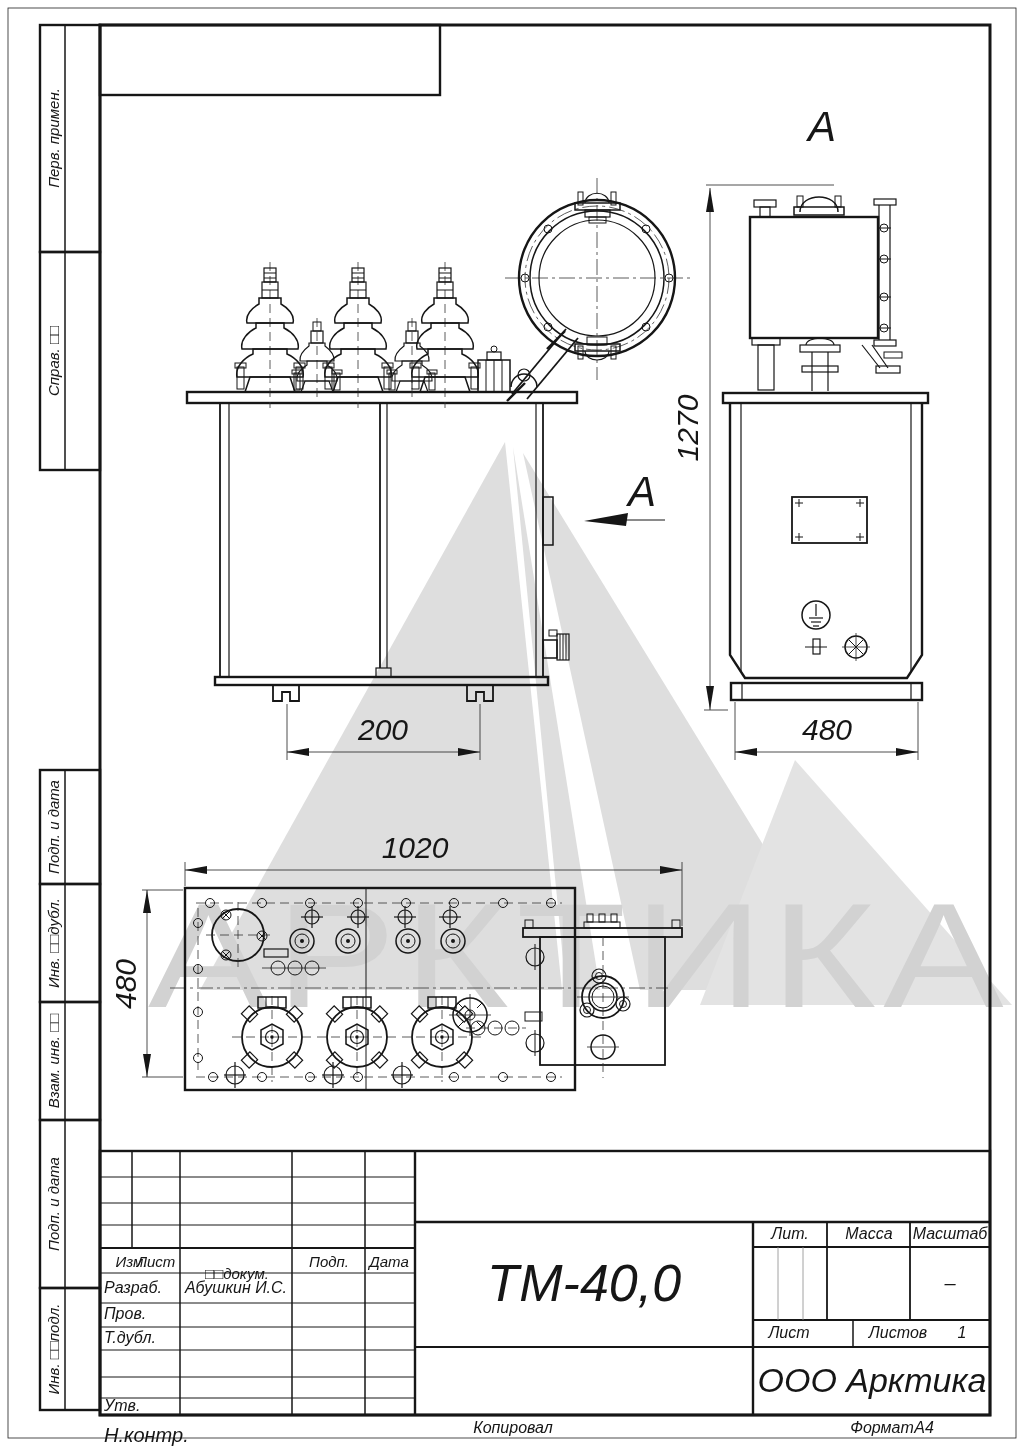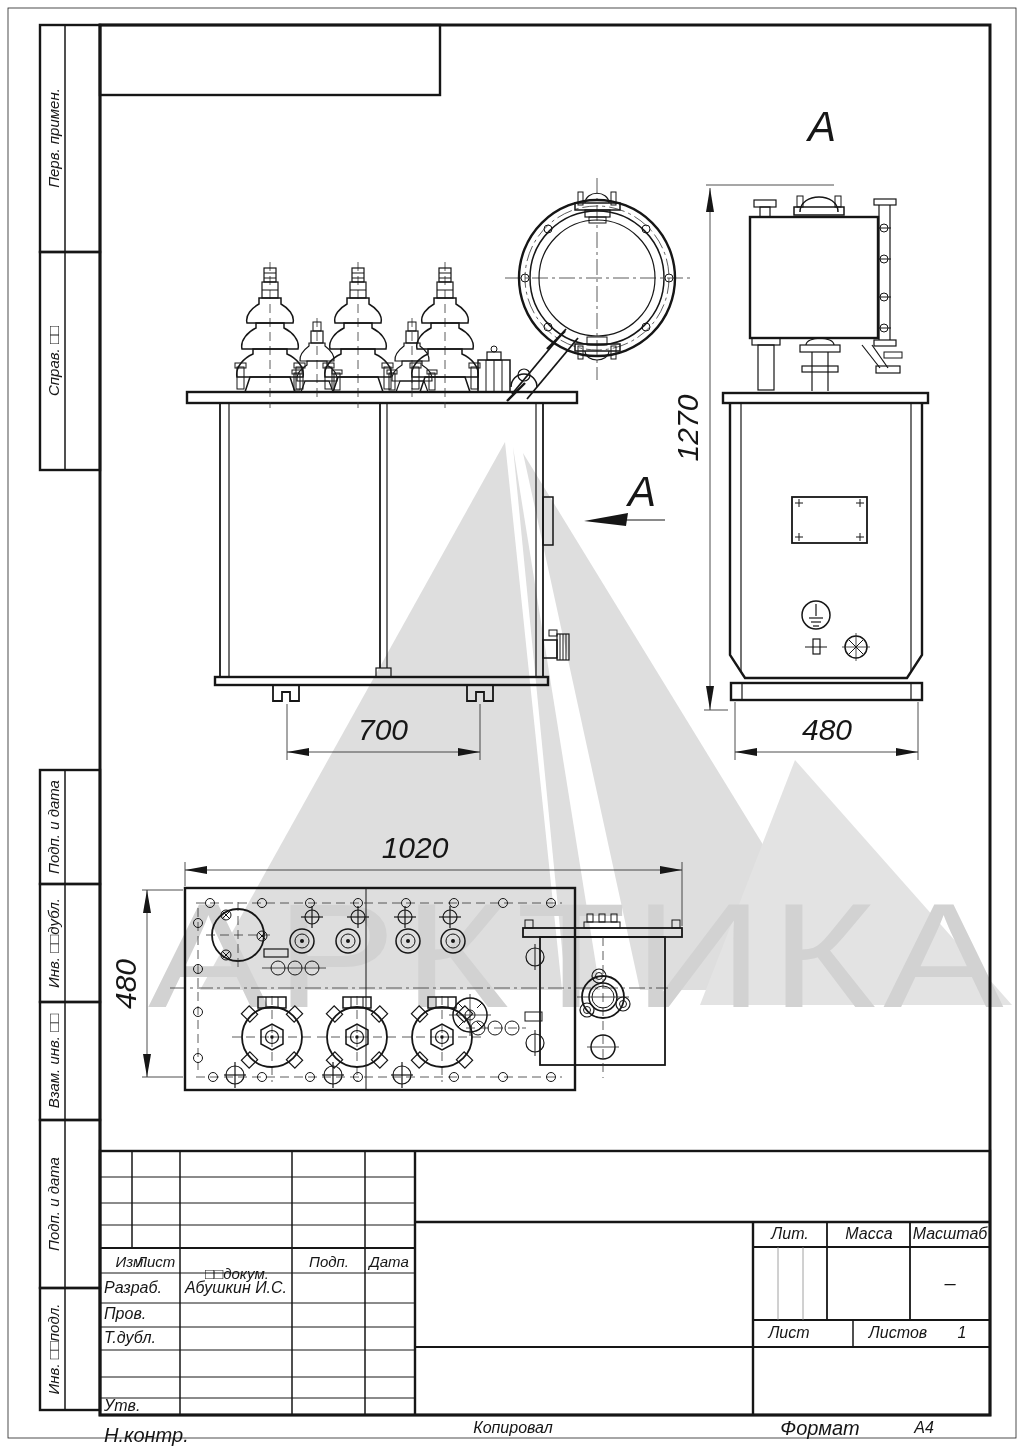--- a/index.html
+++ b/index.html
@@ -484,21 +484,21 @@
   </svg>
 
   <div class="lbl rot z2" style="left:53px;top:138px;font-size:15px;">Перв. примен.</div>
   <div class="lbl rot z2" style="left:53px;top:361px;font-size:15px;">Справ. □□</div>
   <div class="lbl rot z2" style="left:53px;top:827px;font-size:15px;">Подп. и дата</div>
   <div class="lbl rot z2" style="left:53px;top:943px;font-size:15px;">Инв. □□дубл.</div>
   <div class="lbl rot z2" style="left:53px;top:1061px;font-size:15px;">Взам. инв. □□</div>
   <div class="lbl rot z2" style="left:53px;top:1204px;font-size:15px;">Подп. и дата</div>
   <div class="lbl rot z2" style="left:53px;top:1349px;font-size:15px;">Инв. □□подл.</div>
 
-  <div class="lbl z2" style="left:383px;top:730px;font-size:30px;">700</div>
+  <div class="lbl z2" style="left:383px;top:730px;font-size:30px;">200</div>
   <div class="lbl z2" style="left:415px;top:848px;font-size:30px;">1020</div>
   <div class="lbl rot z2" style="left:126px;top:984px;font-size:30px;">480</div>
   <div class="lbl rot z2" style="left:688px;top:428px;font-size:30px;">1270</div>
   <div class="lbl z2" style="left:827px;top:730px;font-size:30px;">480</div>
 
   <div class="lbl z2" style="left:642px;top:492px;font-size:42px;">А</div>
   <div class="lbl z2" style="left:822px;top:127px;font-size:42px;">А</div>
 
   <div class="lbl z2" style="left:116px;top:1261px;font-size:15px;padding-left:31px;">Изм.</div>
   <div class="lbl z2" style="left:156px;top:1261px;font-size:15px;">Лист</div>
@@ -506,28 +506,30 @@
   <div class="lbl z2" style="left:329px;top:1261px;font-size:15px;">Подп.</div>
   <div class="lbl z2" style="left:389px;top:1261px;font-size:15px;">Дата</div>
 
   <div class="lbl left z2" style="left:104px;top:1288px;font-size:16px;">Разраб.</div>
   <div class="lbl left z2" style="left:185px;top:1288px;font-size:16px;">Абушкин И.С.</div>
   <div class="lbl left z2" style="left:104px;top:1314px;font-size:16px;">Пров.</div>
   <div class="lbl left z2" style="left:104px;top:1338px;font-size:16px;">Т.дубл.</div>
   <div class="lbl left z2" style="left:104px;top:1387px;font-size:20px;margin-top:48px;">Н.контр.</div>
   <div class="lbl left z2" style="left:104px;top:1406px;font-size:16px;">Утв.</div>
 
+  <div class="lbl z2" style="left:584px;top:1283px;font-size:52px;">ТМ-40,0</div>
 
   <div class="lbl z2" style="left:790px;top:1234px;font-size:16px;">Лит.</div>
   <div class="lbl z2" style="left:869px;top:1234px;font-size:16px;">Масса</div>
   <div class="lbl z2" style="left:950px;top:1234px;font-size:16px;">Масштаб</div>
   <div class="lbl z2" style="left:950px;top:1283px;font-size:20px;">–</div>
 
   <div class="lbl z2" style="left:789px;top:1333px;font-size:16px;">Лист</div>
   <div class="lbl z2" style="left:898px;top:1333px;font-size:16px;">Листов</div>
   <div class="lbl z2" style="left:962px;top:1333px;font-size:16px;">1</div>
 
+  <div class="lbl z2" style="left:872px;top:1380px;font-size:34px;">ООО Арктика</div>
 
   <div class="lbl z2" style="left:513px;top:1428px;font-size:16px;">Копировал</div>
-  <div class="lbl z2" style="left:820px;top:1428px;font-size:20px;">Формат</div>
+  <div class="lbl z2" style="left:882px;top:1428px;font-size:16px;">Формат</div>
   <div class="lbl z2" style="left:924px;top:1428px;font-size:16px;">А4</div>
 
 </div>
 
 </body></html>

